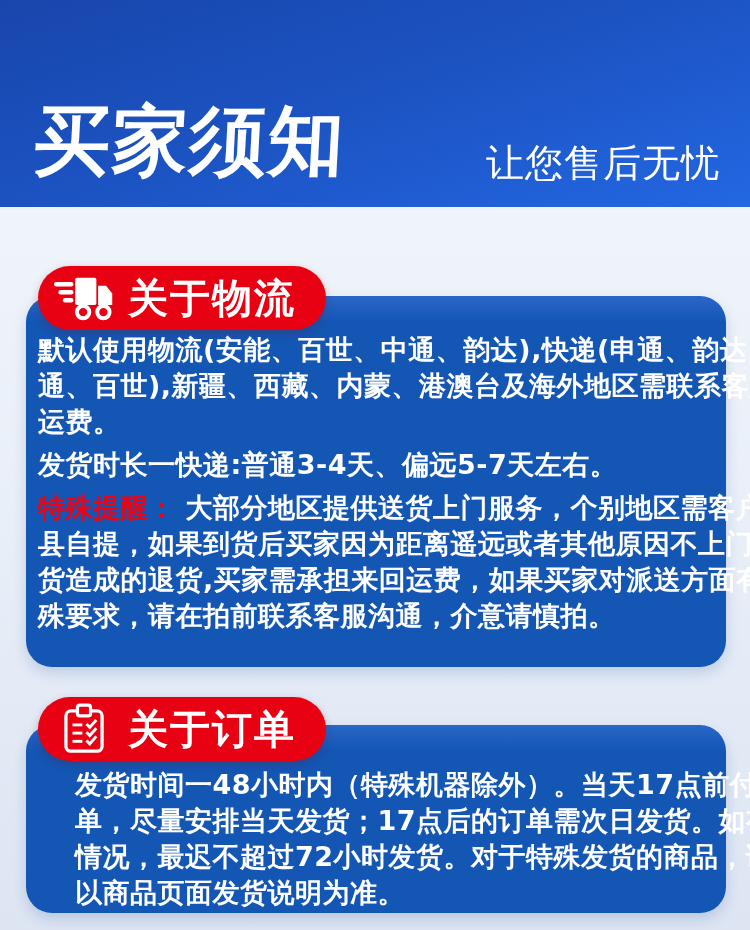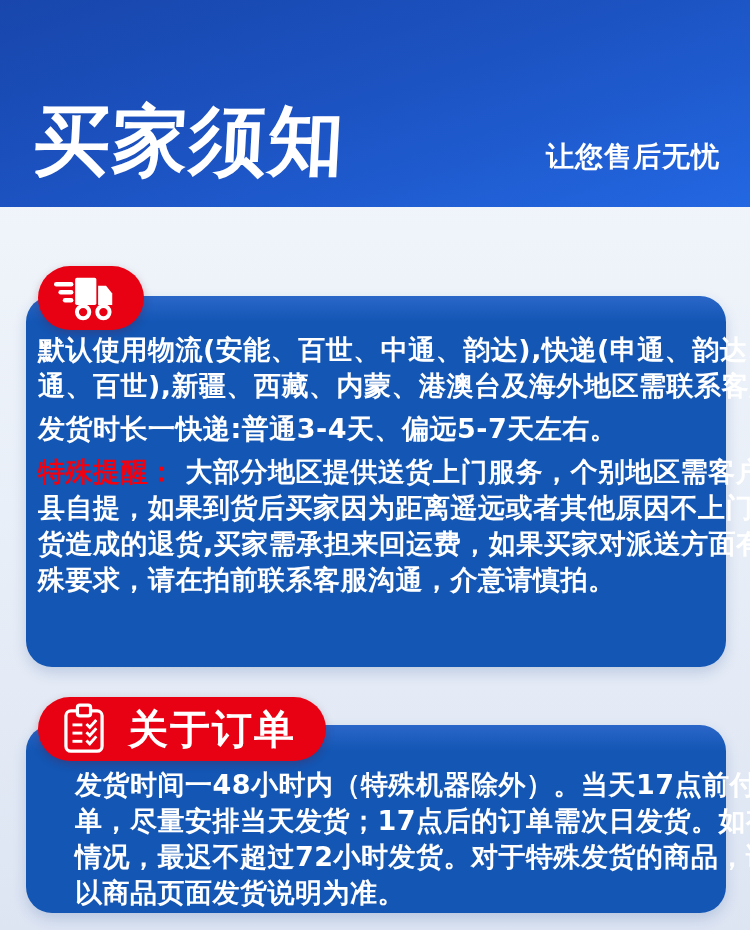--- a/index.html
+++ b/index.html
@@ -18,21 +18,21 @@
     position:absolute; left:40px; top:26px;
     font-size:27px; letter-spacing:2px; color:rgba(255,255,255,0.96); font-weight:500;
   }
   .page-title {
     position:absolute; left:34px; top:100px;
     font-size:76px; line-height:1.08; font-weight:800; color:#ffffff;
     letter-spacing:2px; transform:skewX(-3deg);
   }
   .page-subtitle {
     position:absolute; right:30px; top:138px;
-    font-size:28px; color:#ffffff; font-weight:700; letter-spacing:1px;
+    font-size:38px; color:#ffffff; font-weight:400; letter-spacing:1px;
   }
   
   .card {
     position:absolute; left:26px; width:700px;
     background:linear-gradient(180deg,#2a66c8 0px,#1356b4 26px,#1356b4 100%);
     border-radius:26px; color:#ffffff;
     box-shadow:0 6px 14px rgba(18,60,140,0.18);
   }
   .card-logistics { top:296px; height:371px; }
   .card-orders   { top:725px; height:188px;padding-left:37px; }
@@ -72,25 +72,27 @@
         <svg viewBox="0 0 68 50" width="60" height="46" fill="#ffffff" aria-hidden="true">
           <rect x="0" y="7" width="22" height="5" rx="2.5"></rect>
           <rect x="5" y="16" width="17" height="5" rx="2.5"></rect>
           <rect x="10" y="25" width="12" height="5" rx="2.5"></rect>
           <rect x="24" y="2" width="24" height="31" rx="2"></rect>
           <path d="M50 11 h9 l7 9 v13 h-16 z"></path>
           <circle cx="33" cy="41" r="7" fill="none" stroke="#ffffff" stroke-width="4.5"></circle>
           <circle cx="56" cy="41" r="7" fill="none" stroke="#ffffff" stroke-width="4.5"></circle>
         </svg>
       </span>
+      <span class="badge-label">关于物流</span>
     </div>
     <div class="card-body">
       <div class="para">
         <div class="line">默认使用物流(安能、百世、中通、韵达),快递(申通、韵达、圆</div>
         <div class="line">通、百世),新疆、西藏、内蒙、港澳台及海外地区需联系客服补</div>
+        <div class="line">运费。</div>
       </div>
       <div class="para">
         <div class="line">发货时长一快递:普通3-4天、偏远5-7天左右。</div>
       </div>
       <div class="para">
         <div class="line"><span class="alert">特殊提醒：</span><span> 大部分地区提供送货上门服务，个别地区需客户到</span></div>
         <div class="line">县自提，如果到货后买家因为距离遥远或者其他原因不上门提</div>
         <div class="line">货造成的退货,买家需承担来回运费，如果买家对派送方面有特</div>
         <div class="line">殊要求，请在拍前联系客服沟通，介意请慎拍。</div>
       </div>

